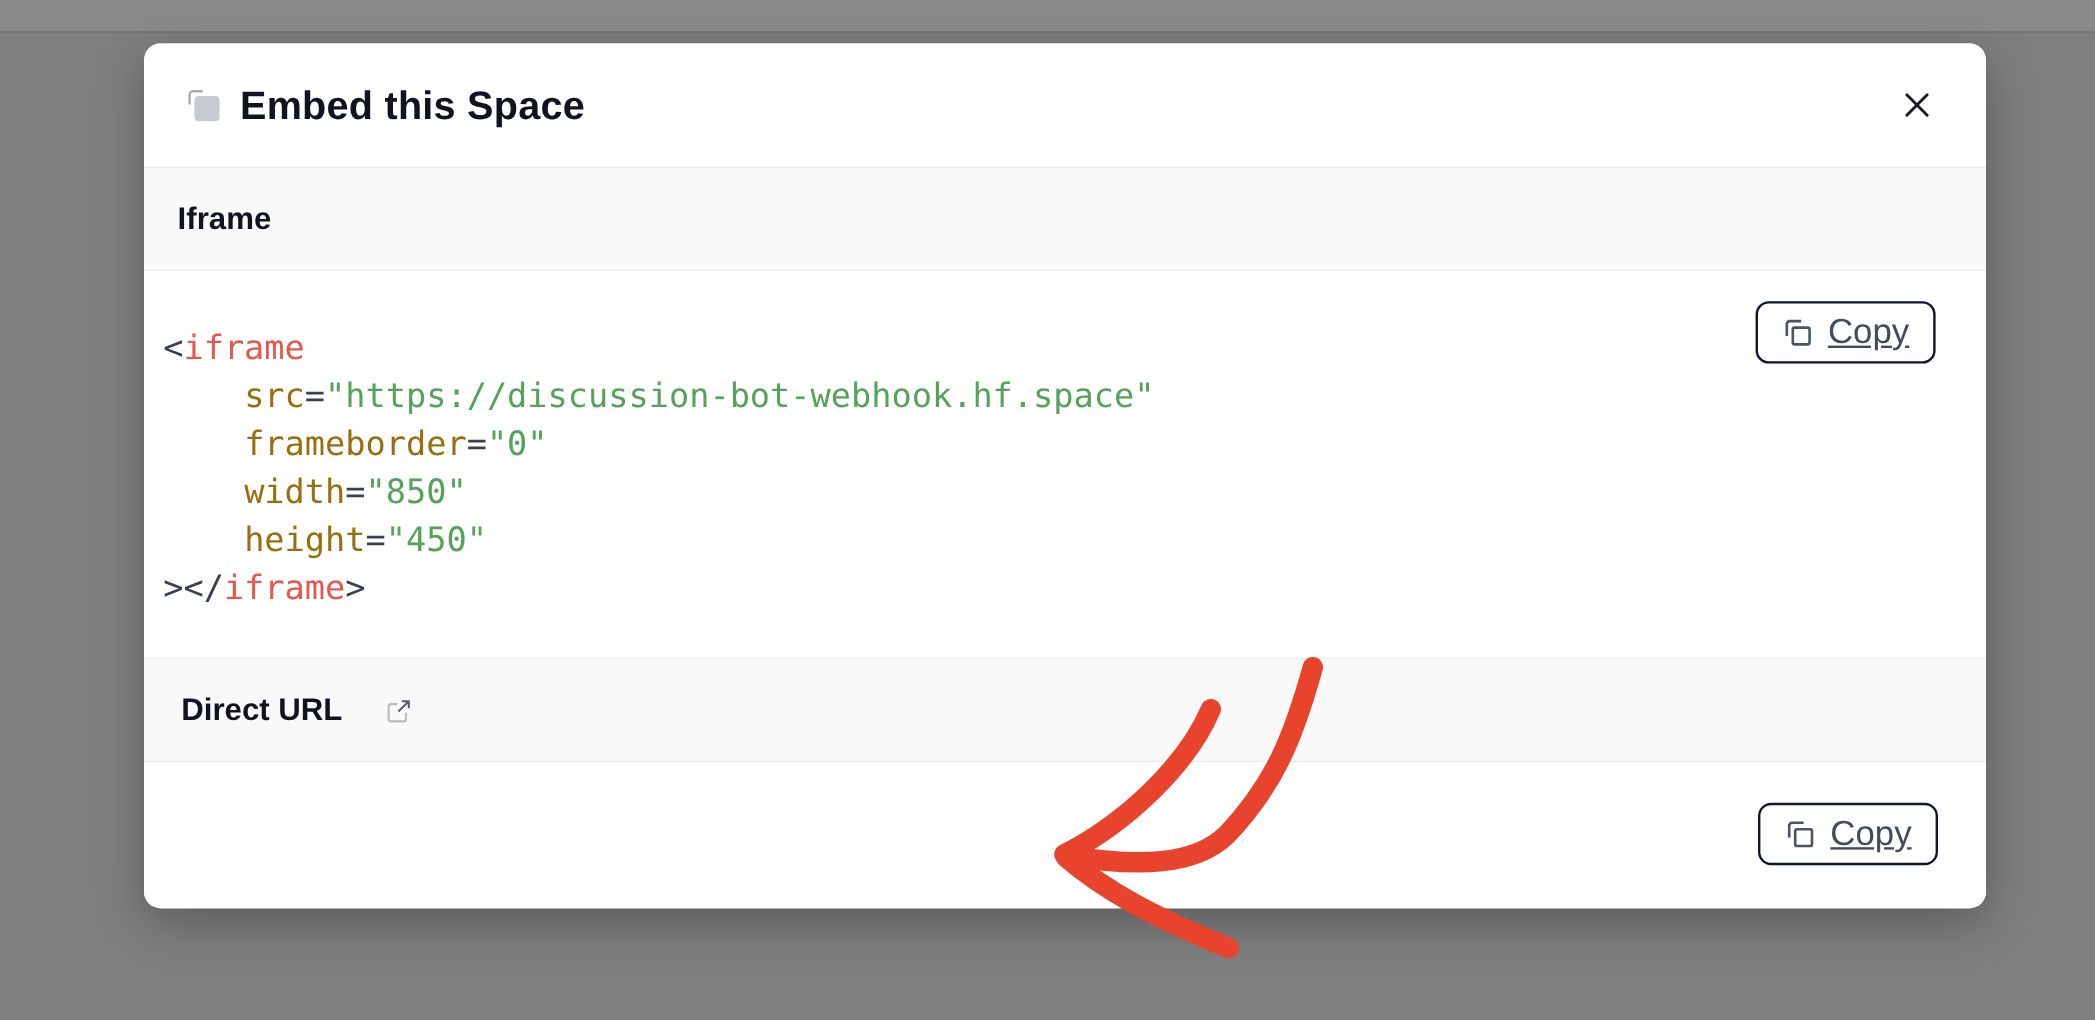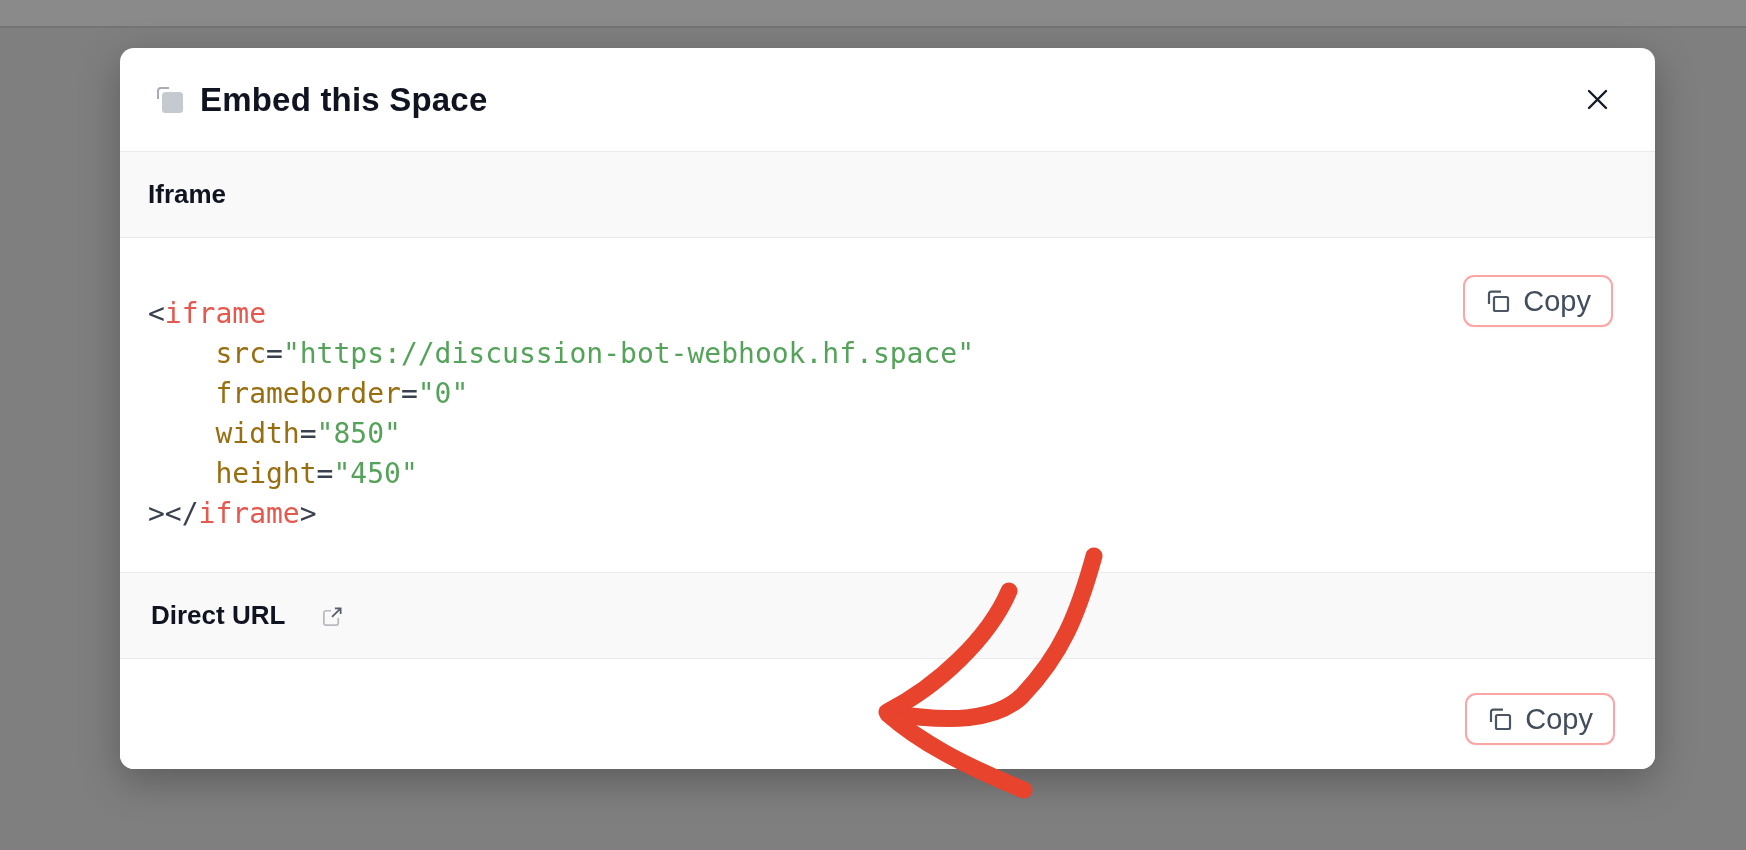--- a/index.html
+++ b/index.html
@@ -1,39 +1,39 @@
 <!DOCTYPE html>
 <html><head>
 <meta charset="utf-8">
 <style>
   html,body{margin:0;padding:0;}
   body{font-family:"Liberation Sans",sans-serif;}
   .stage{position:relative;width:1746px;height:850px;overflow:hidden;background:#7f7f7f;}
   .backdrop-topstrip{position:absolute;left:0;top:0;width:100%;height:26px;background:#8a8a8a;border-bottom:2px solid #747474;}
-  .modal{position:absolute;left:120px;top:48px;width:1535px;height:721px;background:#ffffff;border-radius:14px;box-shadow:0 12px 40px rgba(0,0,0,0.28);overflow:hidden;}
+  .modal{position:absolute;left:120px;top:36px;width:1535px;height:721px;background:#ffffff;border-radius:14px;box-shadow:0 12px 40px rgba(0,0,0,0.28);overflow:hidden;}
   
   .modal-header{height:103px;display:flex;align-items:center;padding:0 43px 0 33px;box-sizing:border-box;}
   .embed-icon{width:34px;height:34px;margin-right:13px;flex:0 0 auto;}
   .modal-title{font-size:33px;font-weight:700;color:#101420;letter-spacing:0.2px;}
   .spacer{flex:1;}
   .close-btn{width:30px;height:30px;display:flex;align-items:center;justify-content:center;cursor:pointer;background:none;border:none;padding:0;}
   
   .band{height:87px;background:#f9f9fa;border-top:1px solid #e9eaec;border-bottom:1px solid #e9eaec;display:flex;align-items:center;box-sizing:border-box;}
   .band-label{font-size:26px;font-weight:700;color:#101420;}
   .band-iframe{padding-left:28px;}
   .band-directurl{padding-left:31px;}
   .external-icon{width:23px;height:23px;margin-left:36px;margin-top:2px;}
   
   .code-section{position:relative;height:322px;background:#ffffff;}
-  .code-block{margin:12px;padding:44px 0 0 16px;font-family:"DejaVu Sans Mono","Liberation Mono",monospace;font-size:28px;line-height:40px;white-space:pre;}
+  .code-block{margin:0;padding:44px 0 0 16px;font-family:"DejaVu Sans Mono","Liberation Mono",monospace;font-size:28px;line-height:40px;white-space:pre;}
   
   .url-row{height:120px;display:flex;align-items:center;padding:0 40px 0 20px;box-sizing:border-box;background:#ffffff;}
   .url-link{font-family:"DejaVu Sans Mono","Liberation Mono",monospace;font-size:28px;color:#39414f;text-decoration:underline;text-underline-offset:7px;text-decoration-thickness:2px;cursor:pointer;}
   
-  .copy-btn{display:flex;align-items:center;gap:11px;background:#ffffff;border:2px solid #fca5a5;border-radius:11px;height:52px;padding:0 20px;box-sizing:border-box;font-family:"Liberation Sans",sans-serif;font-size:29px;color:#414c5c;cursor:pointer;box-shadow:0 1px 2px rgba(0,0,0,0.04);}
+  .copy-btn{display:flex;align-items:center;gap:11px;background:#ffffff;border:2px solid #0f172a;border-radius:11px;height:52px;padding:0 20px;box-sizing:border-box;font-family:"Liberation Sans",sans-serif;font-size:29px;color:#414c5c;cursor:pointer;box-shadow:0 1px 2px rgba(0,0,0,0.04);text-decoration:underline;}
   .copy-btn-code{position:absolute;top:25px;right:42px;}
   .copy-icon{width:27px;height:27px;flex:0 0 auto;}
   .arrow-overlay{position:absolute;left:0;top:0;width:1746px;height:850px;pointer-events:none;}
 </style>
 </head>
 <body>
 
 <div class="stage">
   <div class="backdrop-topstrip"></div>
 

